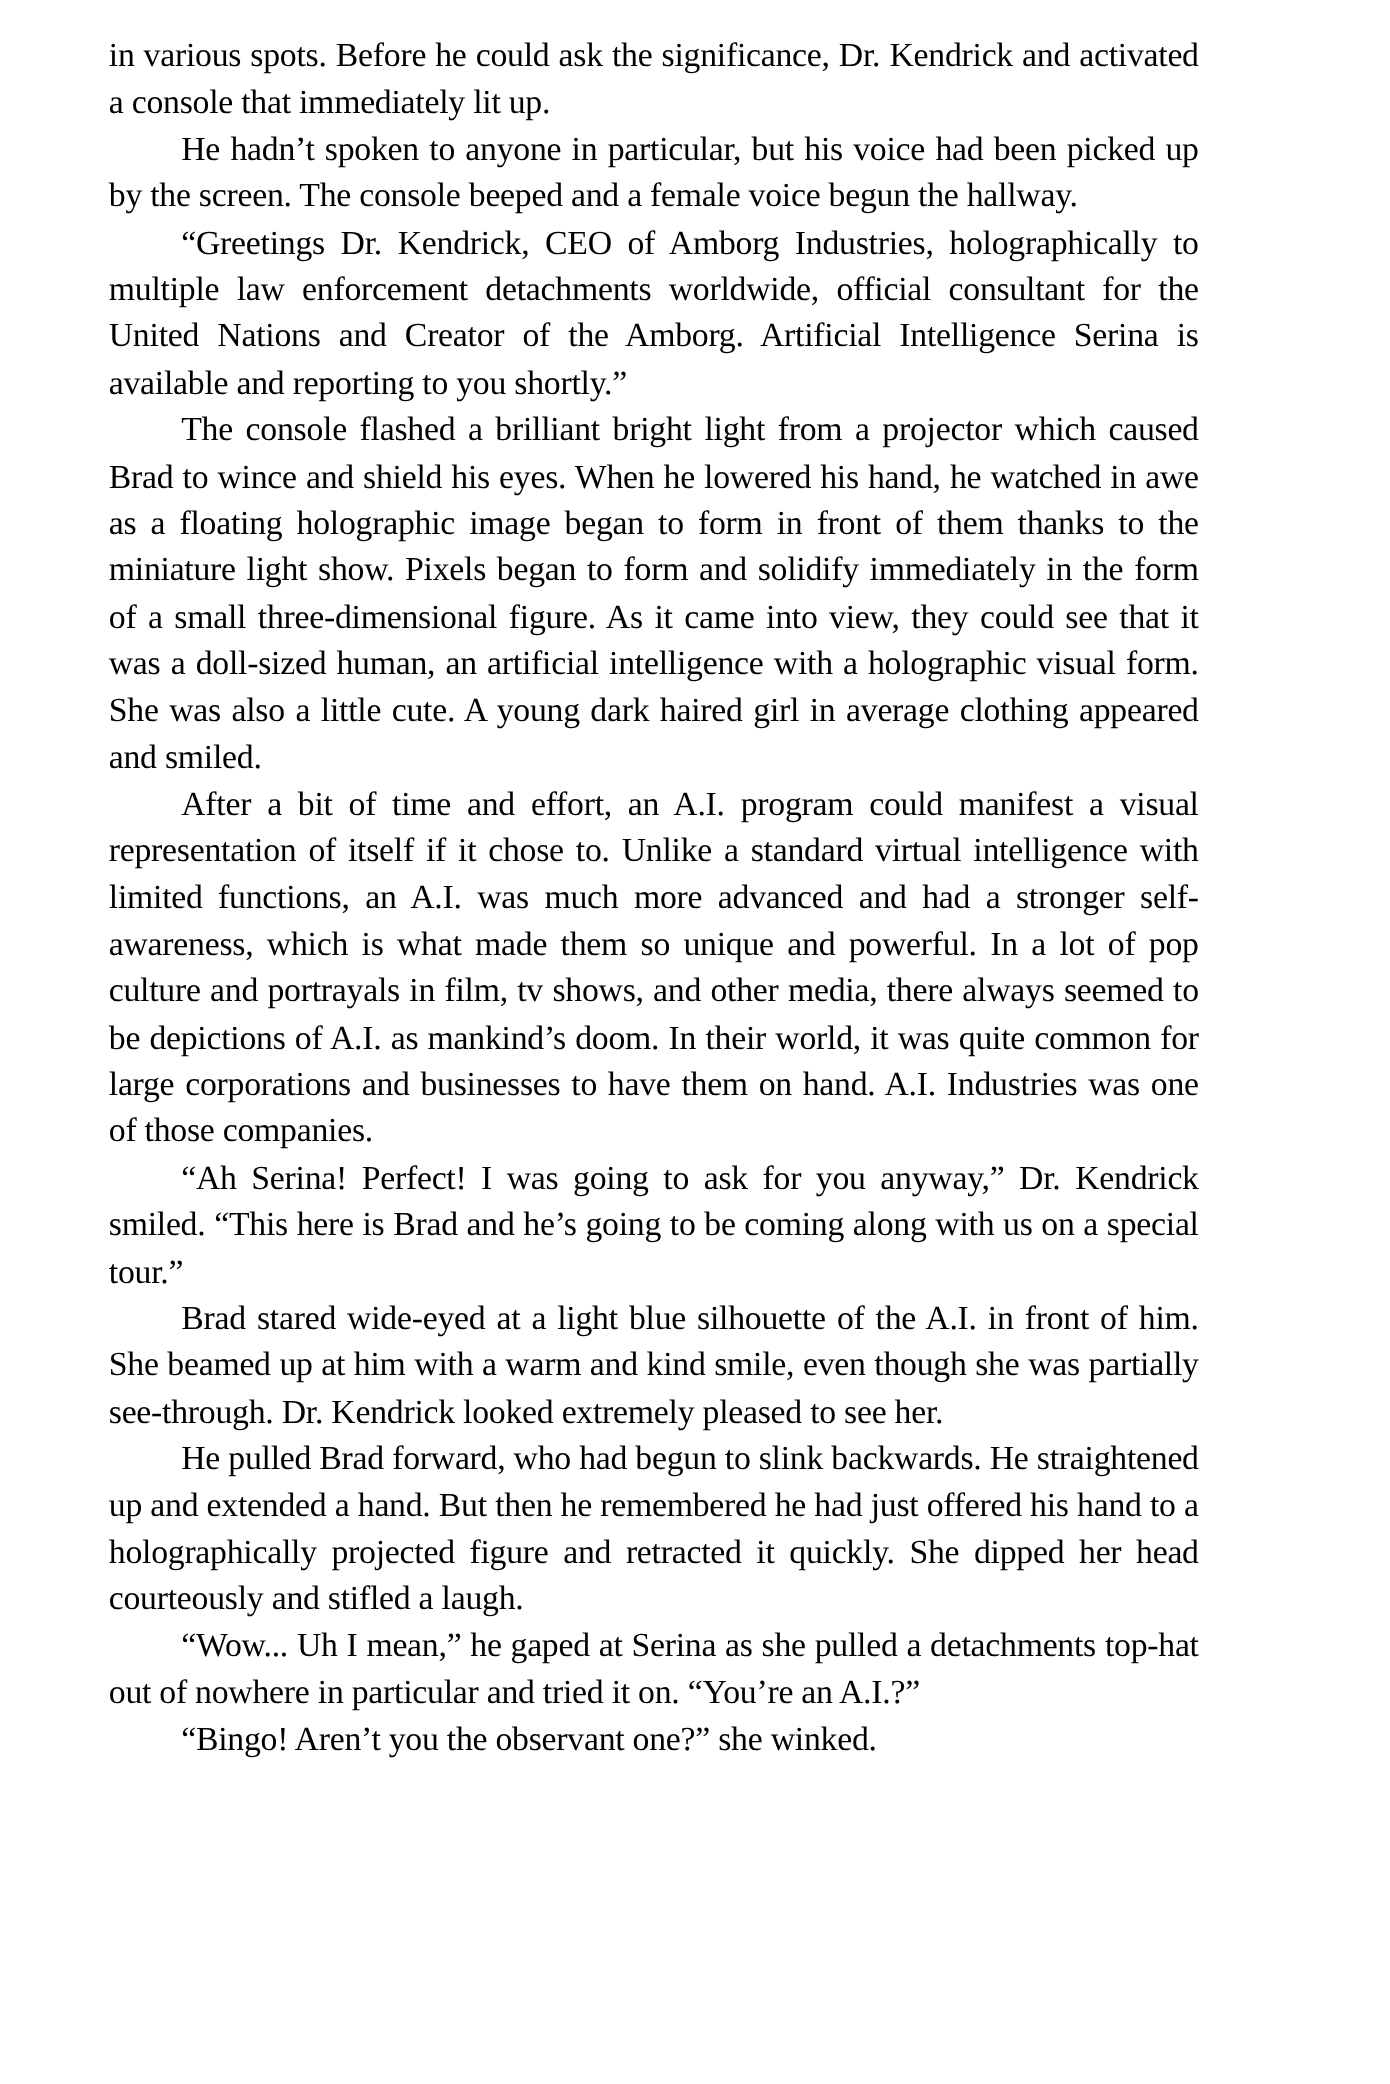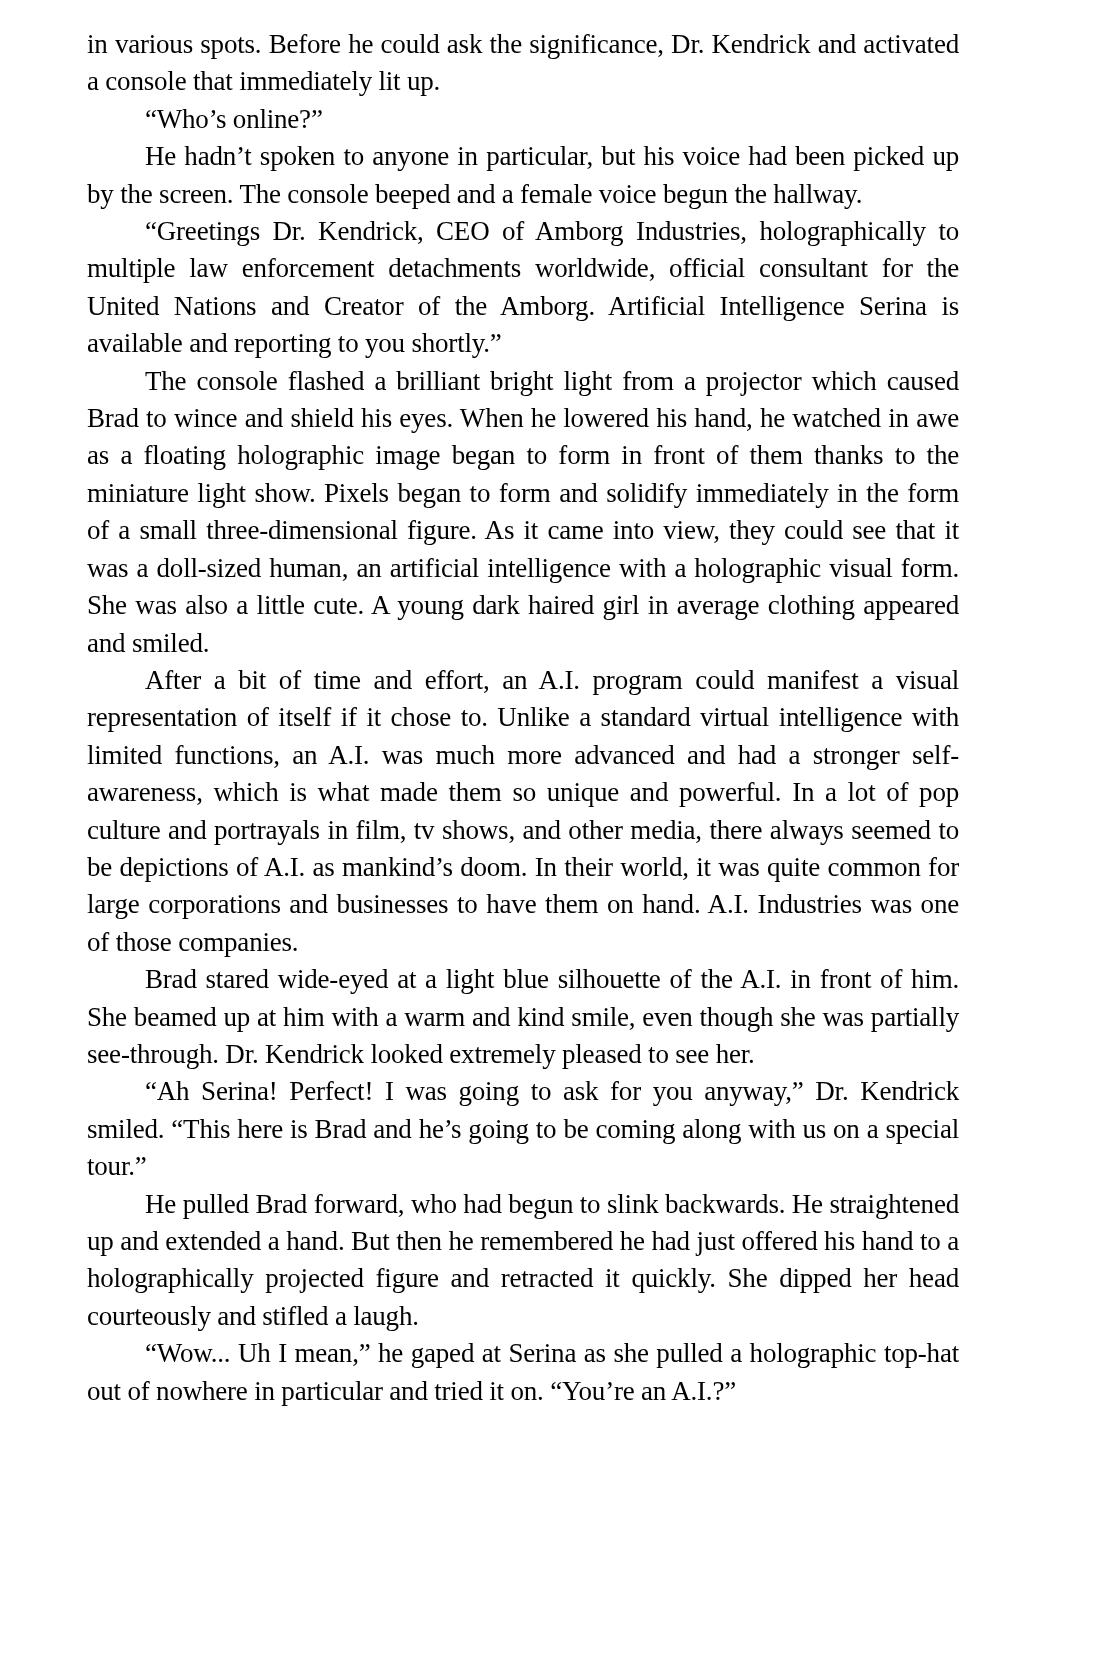--- a/index.html
+++ b/index.html
@@ -11,22 +11,22 @@
       text-align: justify; letter-spacing: -0.2px;
     }
     .page p { margin: 0; text-indent: 58px; }
     .page p.cont { text-indent: 0; }
   </style>
 </head>
 <body>
 
 <div class="page">
   <p class="cont">in various spots. Before he could ask the significance, Dr. Kendrick and activated a console that immediately lit up.</p>
-  <p>“Who’s online?”</p>
   <p>He hadn’t spoken to anyone in particular, but his voice had been picked up by the screen. The console beeped and a female voice begun the hallway.</p>
   <p>“Greetings Dr. Kendrick, CEO of Amborg Industries, holographically to multiple law enforcement detachments worldwide, official consultant for the United Nations and Creator of the Amborg. Artificial Intelligence Serina is available and reporting to you shortly.”</p>
   <p>The console flashed a brilliant bright light from a projector which caused Brad to wince and shield his eyes. When he lowered his hand, he watched in awe as a floating holographic image began to form in front of them thanks to the miniature light show. Pixels began to form and solidify immediately in the form of a small three-dimensional figure. As it came into view, they could see that it was a doll-sized human, an artificial intelligence with a holographic visual form. She was also a little cute. A young dark haired girl in average clothing appeared and smiled.</p>
   <p>After a bit of time and effort, an A.I. program could manifest a visual representation of itself if it chose to. Unlike a standard virtual intelligence with limited functions, an A.I. was much more advanced and had a stronger self-awareness, which is what made them so unique and powerful. In a lot of pop culture and portrayals in film, tv shows, and other media, there always seemed to be depictions of A.I. as mankind’s doom. In their world, it was quite common for large corporations and businesses to have them on hand. A.I. Industries was one of those companies.</p>
+  <p>“Ah Serina! Perfect! I was going to ask for you anyway,” Dr. Kendrick smiled. “This here is Brad and he’s going to be coming along with us on a special tour.”</p>
   <p>Brad stared wide-eyed at a light blue silhouette of the A.I. in front of him. She beamed up at him with a warm and kind smile, even though she was partially see-through. Dr. Kendrick looked extremely pleased to see her.</p>
-  <p>“Ah Serina! Perfect! I was going to ask for you anyway,” Dr. Kendrick smiled. “This here is Brad and he’s going to be coming along with us on a special tour.”</p>
   <p>He pulled Brad forward, who had begun to slink backwards. He straightened up and extended a hand. But then he remembered he had just offered his hand to a holographically projected figure and retracted it quickly. She dipped her head courteously and stifled a laugh.</p>
-  <p>“Wow... Uh I mean,” he gaped at Serina as she pulled a holographic top-hat out of nowhere in particular and tried it on. “You’re an A.I.?”</p>
+  <p>“Wow... Uh I mean,” he gaped at Serina as she pulled a detachments top-hat out of nowhere in particular and tried it on. “You’re an A.I.?”</p>
+  <p>“Bingo! Aren’t you the observant one?” she winked.</p>
 </div>
 
 </body></html>

